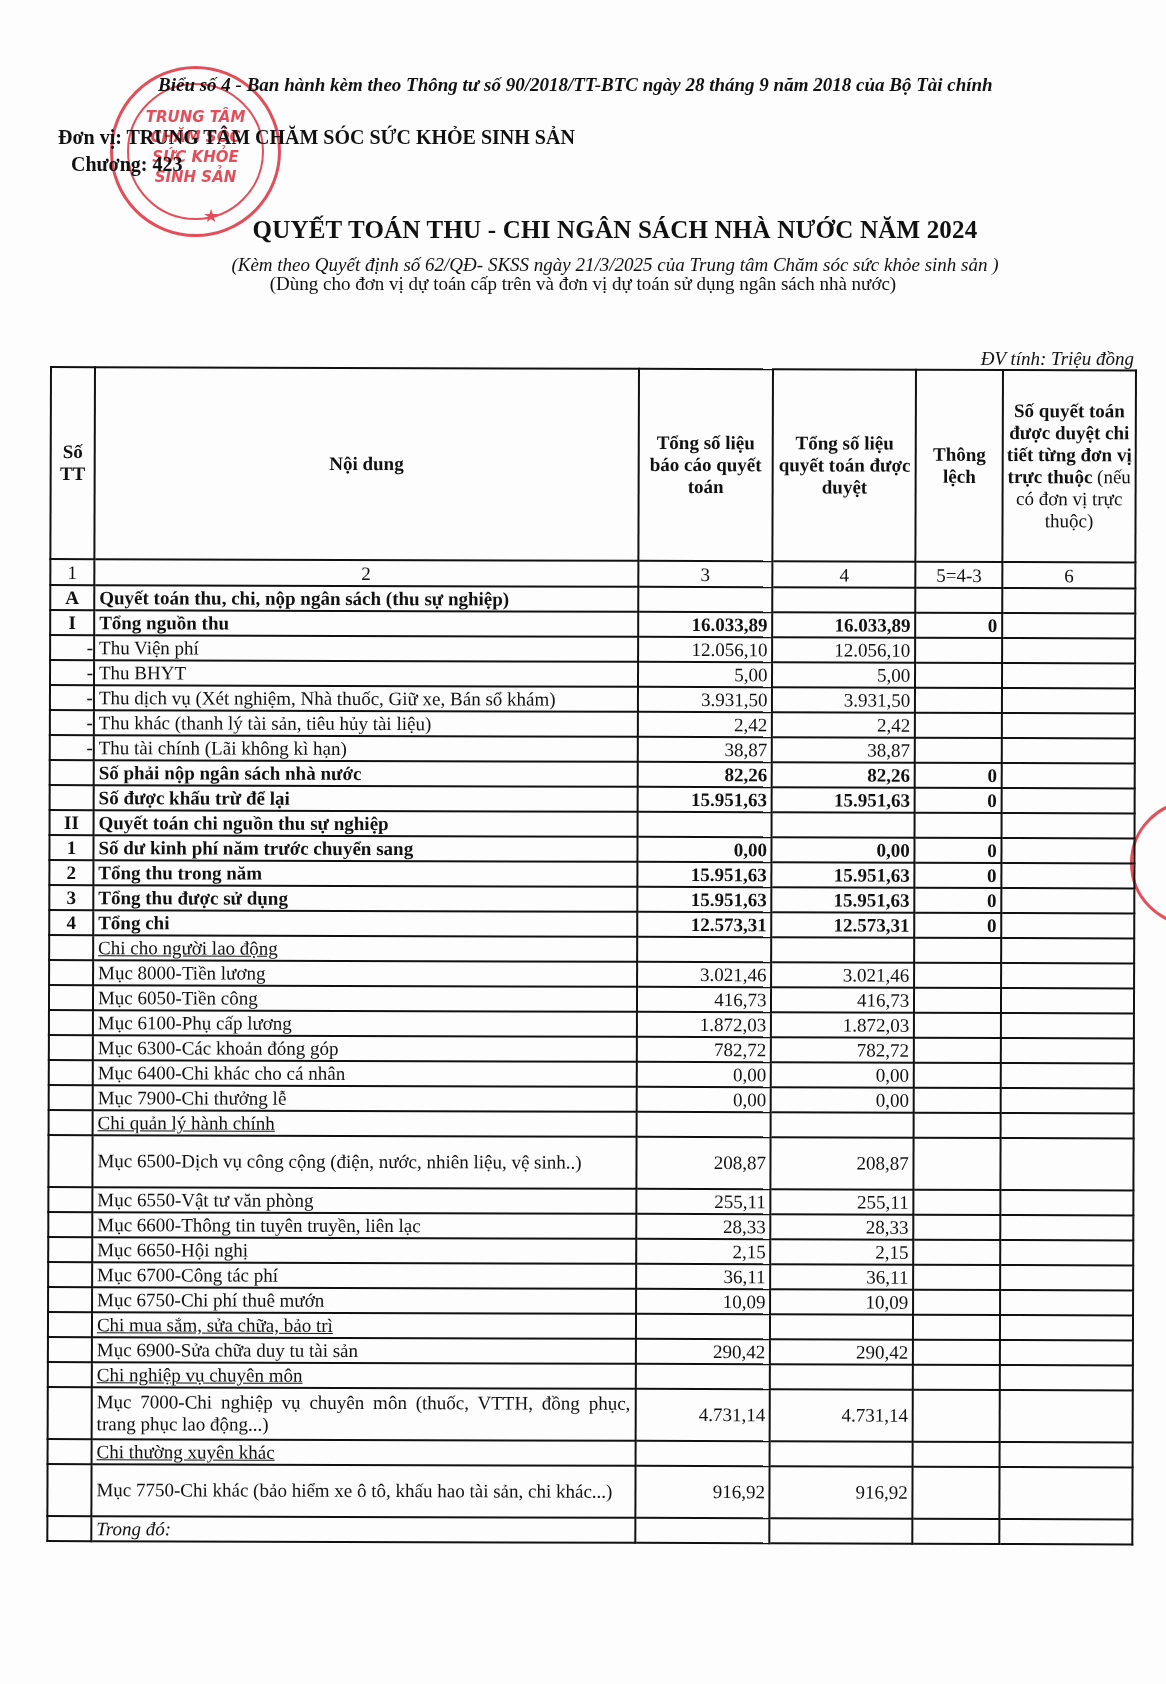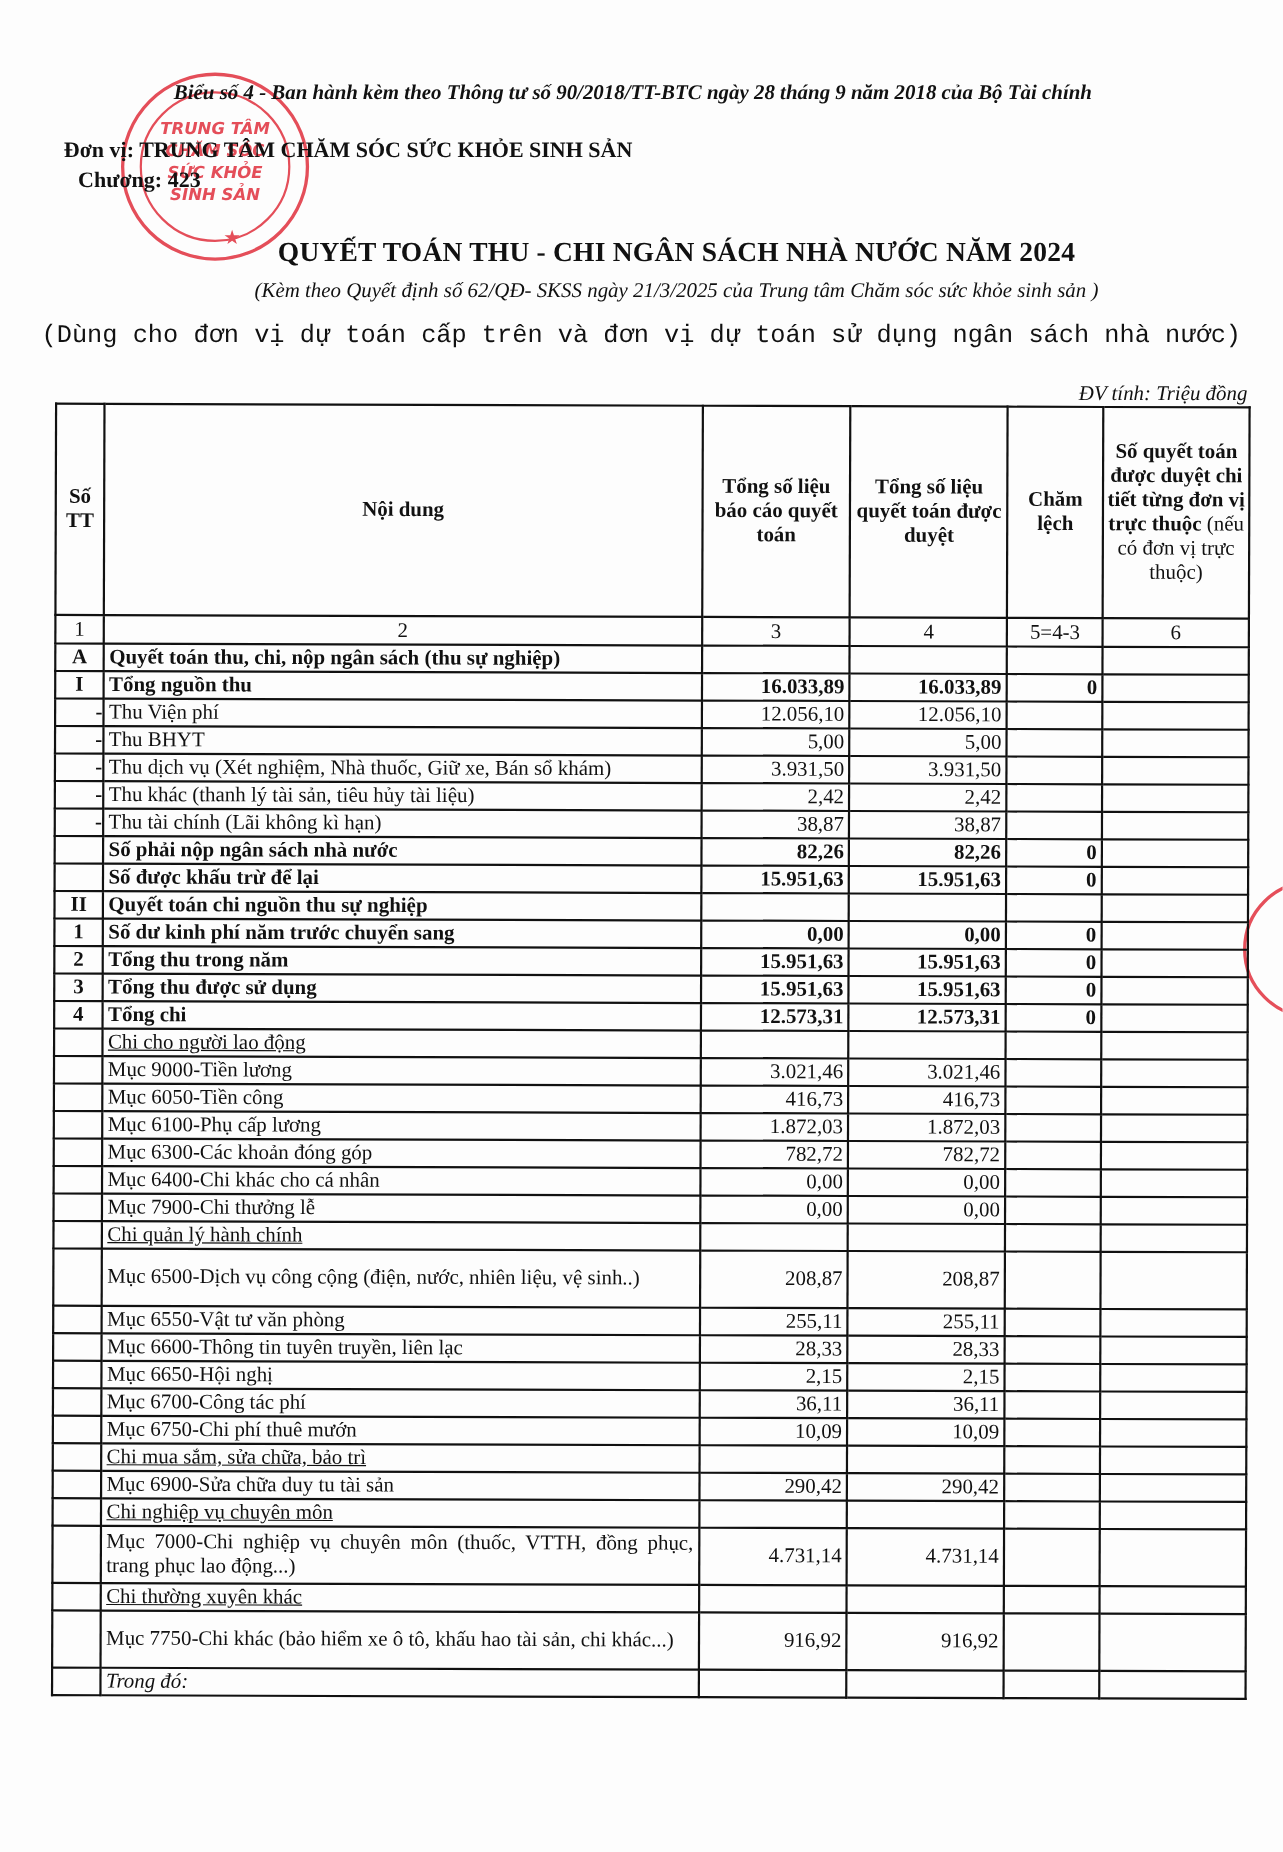--- a/index.html
+++ b/index.html
@@ -4,21 +4,21 @@
 <style>
   html, body { margin:0; padding:0; background:#fdfdfd; }
   body { width:1166px; height:1684px; position:relative; overflow:hidden;
          font-family:"Liberation Serif", "DejaVu Serif", serif; color:#111; }
   .abs { position:absolute; }
   .form-note { left:158px; top:74px; font-size:19px; font-style:italic; white-space:nowrap;font-weight:bold; }
   .unit-line { left:58px; top:126px; font-size:20px; font-weight:bold; white-space:nowrap; }
   .chapter-line { left:58px; top:153px; font-size:20px; font-weight:bold; white-space:nowrap;margin-left:13px; }
   .title { left:0; width:1166px; top:216px; text-align:center; font-size:25px; font-weight:bold; letter-spacing:0.2px;margin-left:32px; }
   .subtitle { left:0; width:1166px; top:254px; text-align:center; font-size:19px; font-style:italic;padding-left:32px; }
-  .subtitle2 { left:0; width:1166px; top:292px; text-align:center; font-size:23px;font-family:Liberation Mono, monospace; }
+  .subtitle2 { left:0; width:1166px; top:273px; text-align:center; font-size:19px; }
   .dv { right:32px; top:348px; font-size:19px; font-style:italic; white-space:nowrap; }
 
   table.main { position:absolute; left:50px; top:366px; width:1087px; border-collapse:collapse;
                transform:rotate(0.18deg); transform-origin:left top; }
   table.main td, table.main th { border:2px solid #111; padding:0 4px; font-size:19px; line-height:22px; vertical-align:bottom; }
   table.main th { font-weight:bold; text-align:center; vertical-align:middle; }
   col.c1 { width:44px; } col.c2 { width:545px; } col.c3 { width:135px; }
   col.c4 { width:143px; } col.c5 { width:87px; } col.c6 { width:133px; }
   tr.hdr th { height:186px; padding:2px; }
   tr.numrow td { text-align:center; height:24px; }
@@ -74,21 +74,21 @@
       <col class="c4">
       <col class="c5">
       <col class="c6">
   </colgroup>
   <thead>
     <tr class="hdr">
       <th>Số TT</th>
       <th>Nội dung</th>
       <th>Tổng số liệu báo cáo quyết toán</th>
       <th>Tổng số liệu quyết toán được duyệt</th>
-      <th>Chăm lệch</th>
+      <th>Thông lệch</th>
       <th class="hdr-col6">
         <span>Số quyết toán được duyệt chi tiết từng đơn vị trực thuộc</span>
         <span class="nb">(nếu có đơn vị trực thuộc)</span>
       </th>
     </tr>
     <tr class="numrow">
       <td>1</td>
       <td>2</td>
       <td>3</td>
       <td>4</td>
@@ -212,21 +212,21 @@
       <tr class="row">
         <td class="stt"></td>
         <td class="content ul"><span>Chi cho người lao động</span></td>
         <td class="num"></td>
         <td class="num"></td>
         <td class="diff"></td>
         <td class="num"></td>
       </tr>
       <tr class="row">
         <td class="stt"></td>
-        <td class="content"><span>Mục 9000-Tiền lương</span></td>
+        <td class="content"><span>Mục 8000-Tiền lương</span></td>
         <td class="num">3.021,46</td>
         <td class="num">3.021,46</td>
         <td class="diff"></td>
         <td class="num"></td>
       </tr>
       <tr class="row">
         <td class="stt"></td>
         <td class="content"><span>Mục 6050-Tiền công</span></td>
         <td class="num">416,73</td>
         <td class="num">416,73</td>

